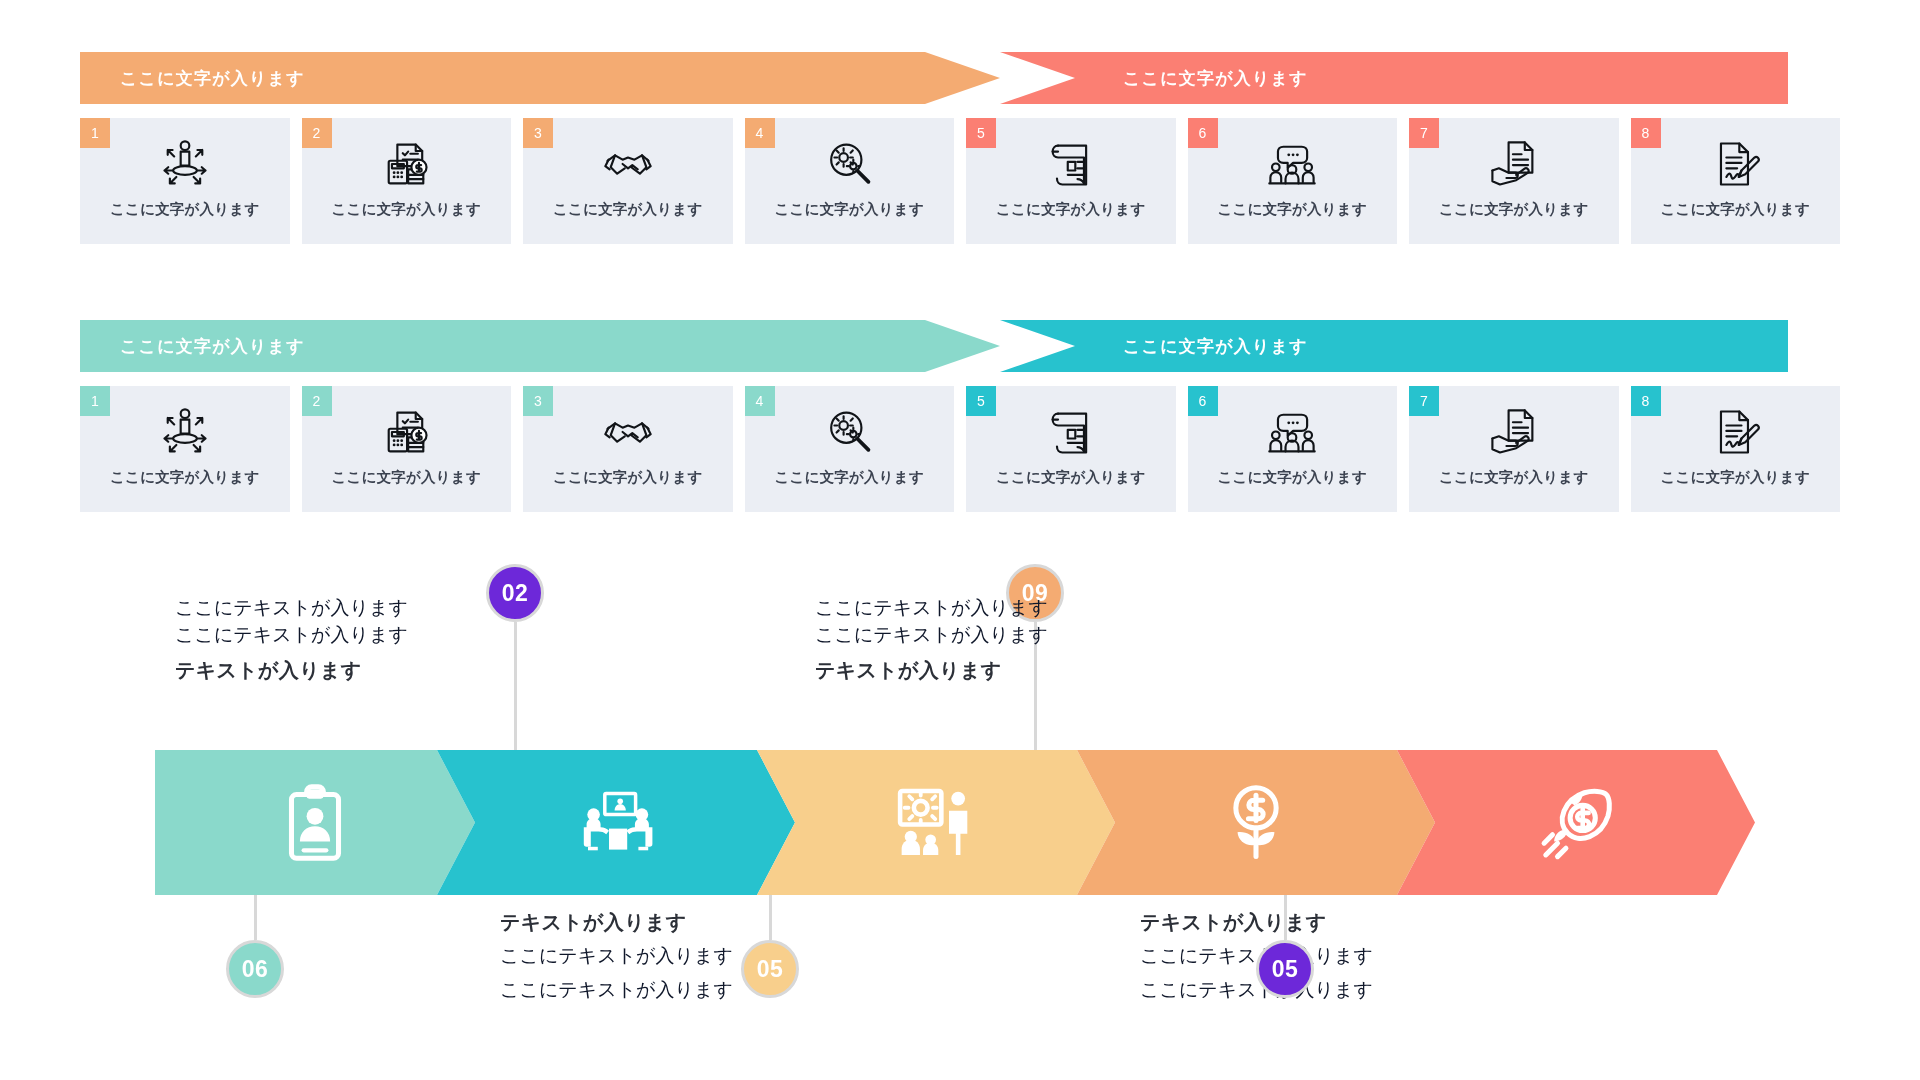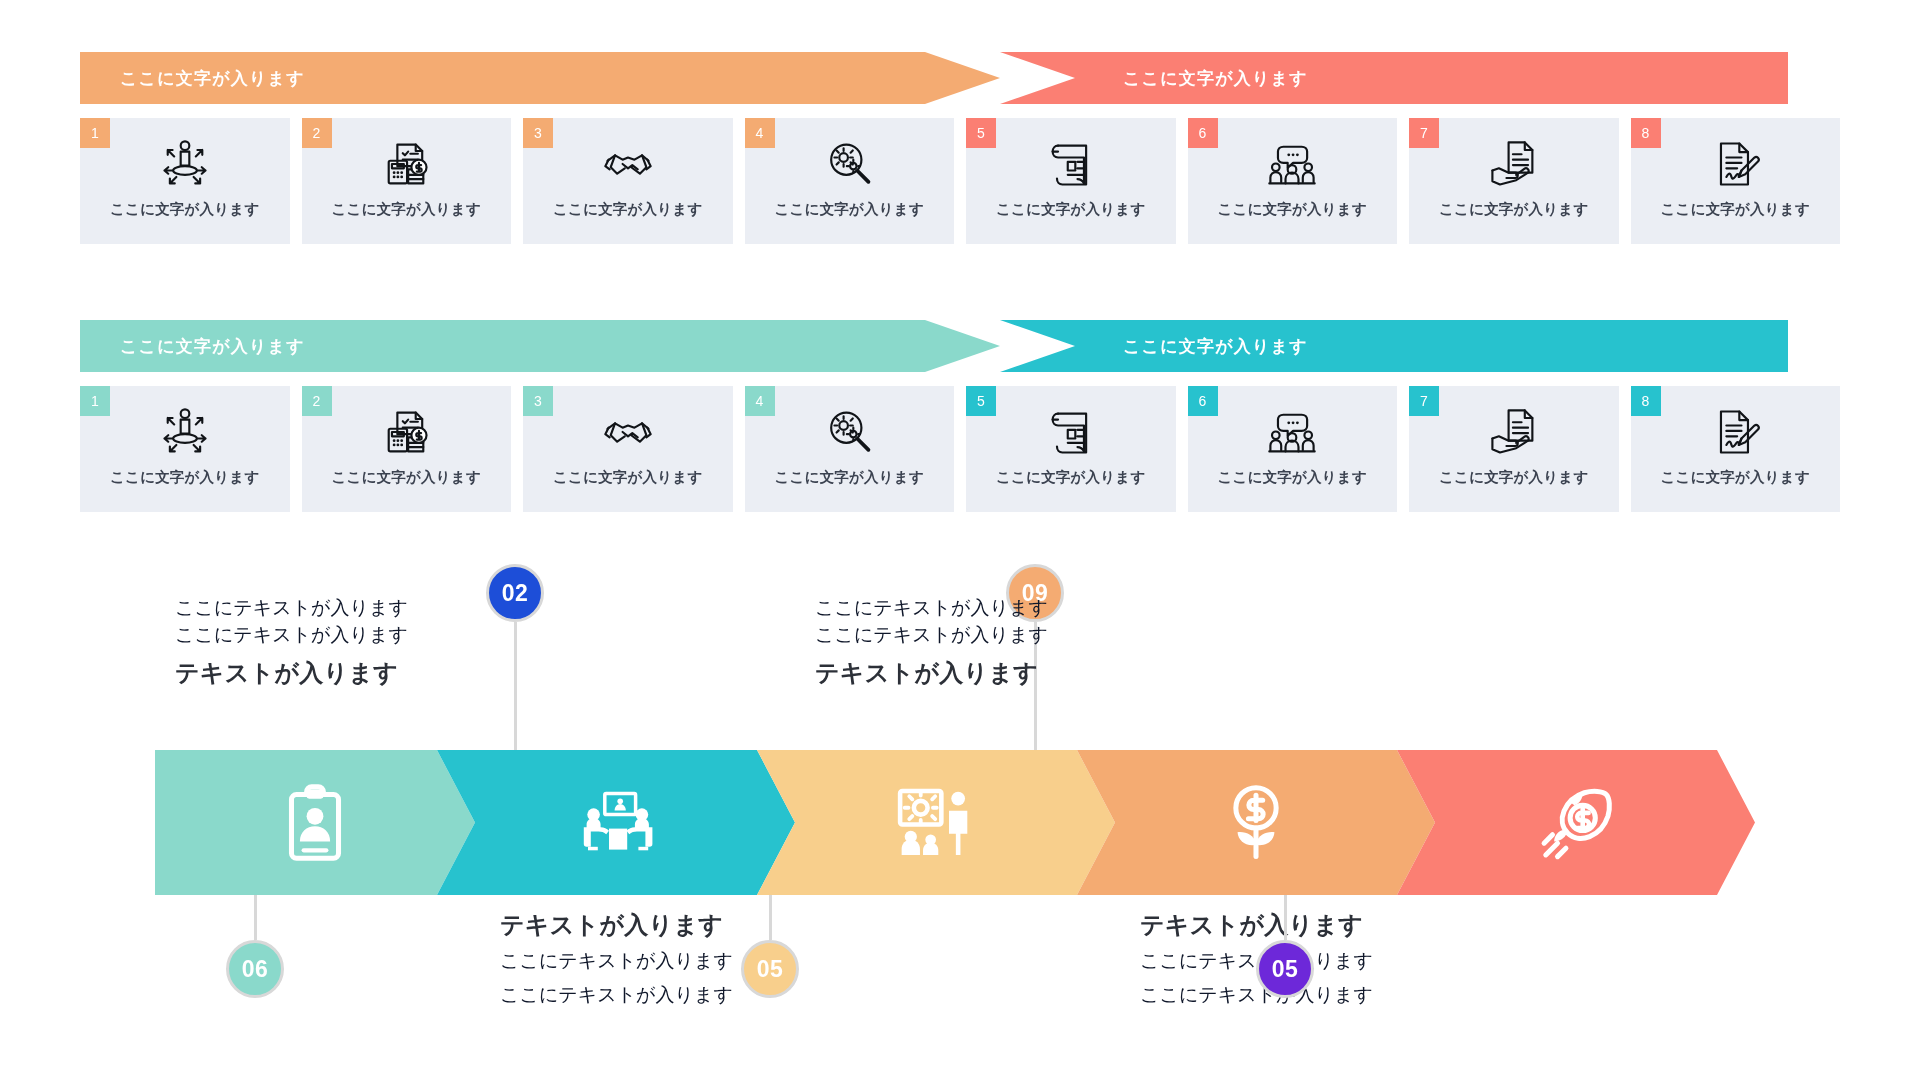--- a/index.html
+++ b/index.html
@@ -154,21 +154,21 @@
   
   .txt { position: absolute; }
   .txt .sub {
     font-size: 19px;
     color: #0f172a;
     line-height: 1.42;
     white-space: nowrap;
     font-weight: 400;
   }
   .txt .title {
-    font-size: 24px;
+    font-size: 20px;
     font-weight: 700;
     color: #2c3038;
     white-space: nowrap;
     letter-spacing: .3px;
   }
   .txt.above .title { margin-top: 8px; }
   .txt.below .sub { margin-top: 7px; }
 </style>
 </head>
 <body>
@@ -515,21 +515,21 @@
         <div class="stem" style="top: 295px; height: 45px;"></div>
         <div class="badge" style="background: rgb(138, 217, 203); top: 340px;">06</div>
       </div>
       <div class="txt below" style="left: 500px; top: 309px;">
         <div class="title">テキストが入ります</div>
        <div class="sub">ここにテキストが入ります</div>
        <div class="sub">ここにテキストが入ります</div>
       </div>
       <div class="badge-wrap" style="left: 515px; top: 0px;">
         <div class="stem" style="top: 22px; height: 128px;"></div>
-        <div class="badge" style="background: #1d4ed8; top: -36px;">02</div>
+        <div class="badge" style="background: #6d28d9; top: -36px;">02</div>
       </div>
       <div class="txt above" style="left: 175px; top: -5px;">
         <div class="sub">ここにテキストが入ります</div>
        <div class="sub">ここにテキストが入ります</div>
        <div class="title">テキストが入ります</div>
       </div>
       <div class="badge-wrap" style="left: 770px; top: 0px;">
         <div class="stem" style="top: 295px; height: 45px;"></div>
         <div class="badge" style="background: rgb(248, 207, 140); top: 340px;">05</div>
       </div>

